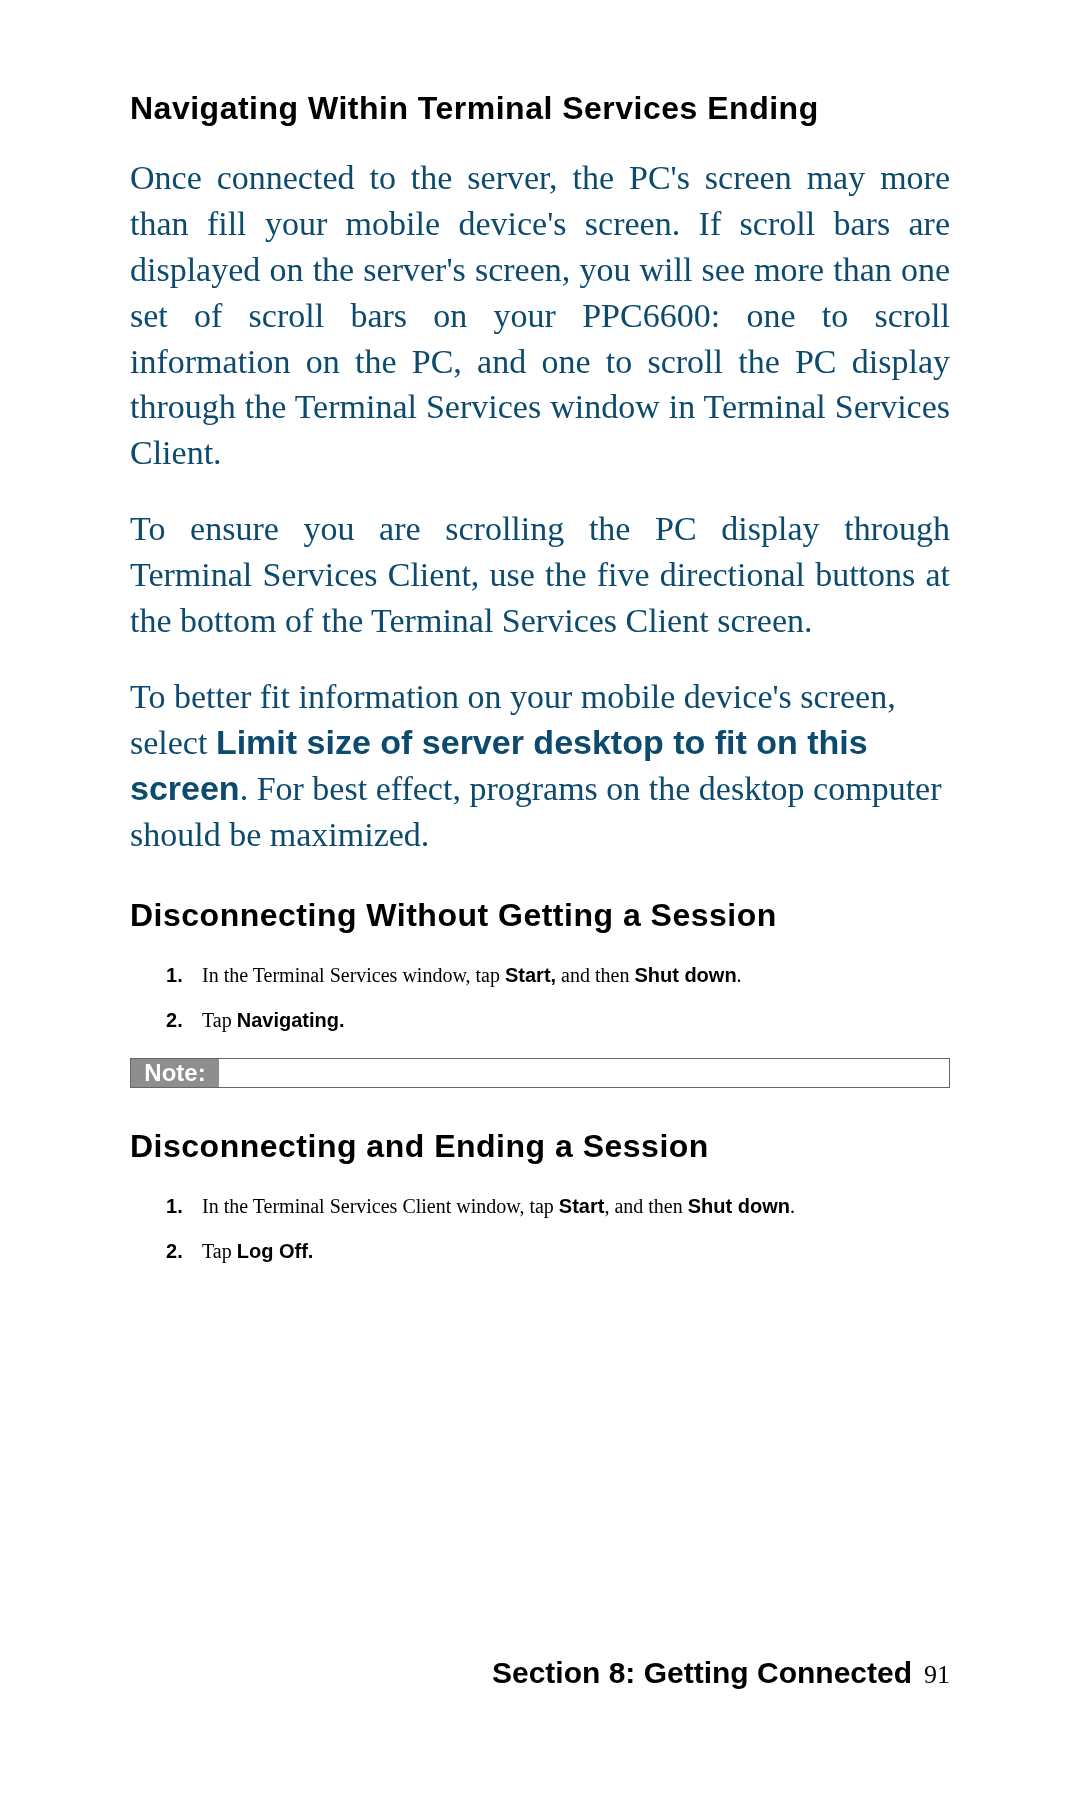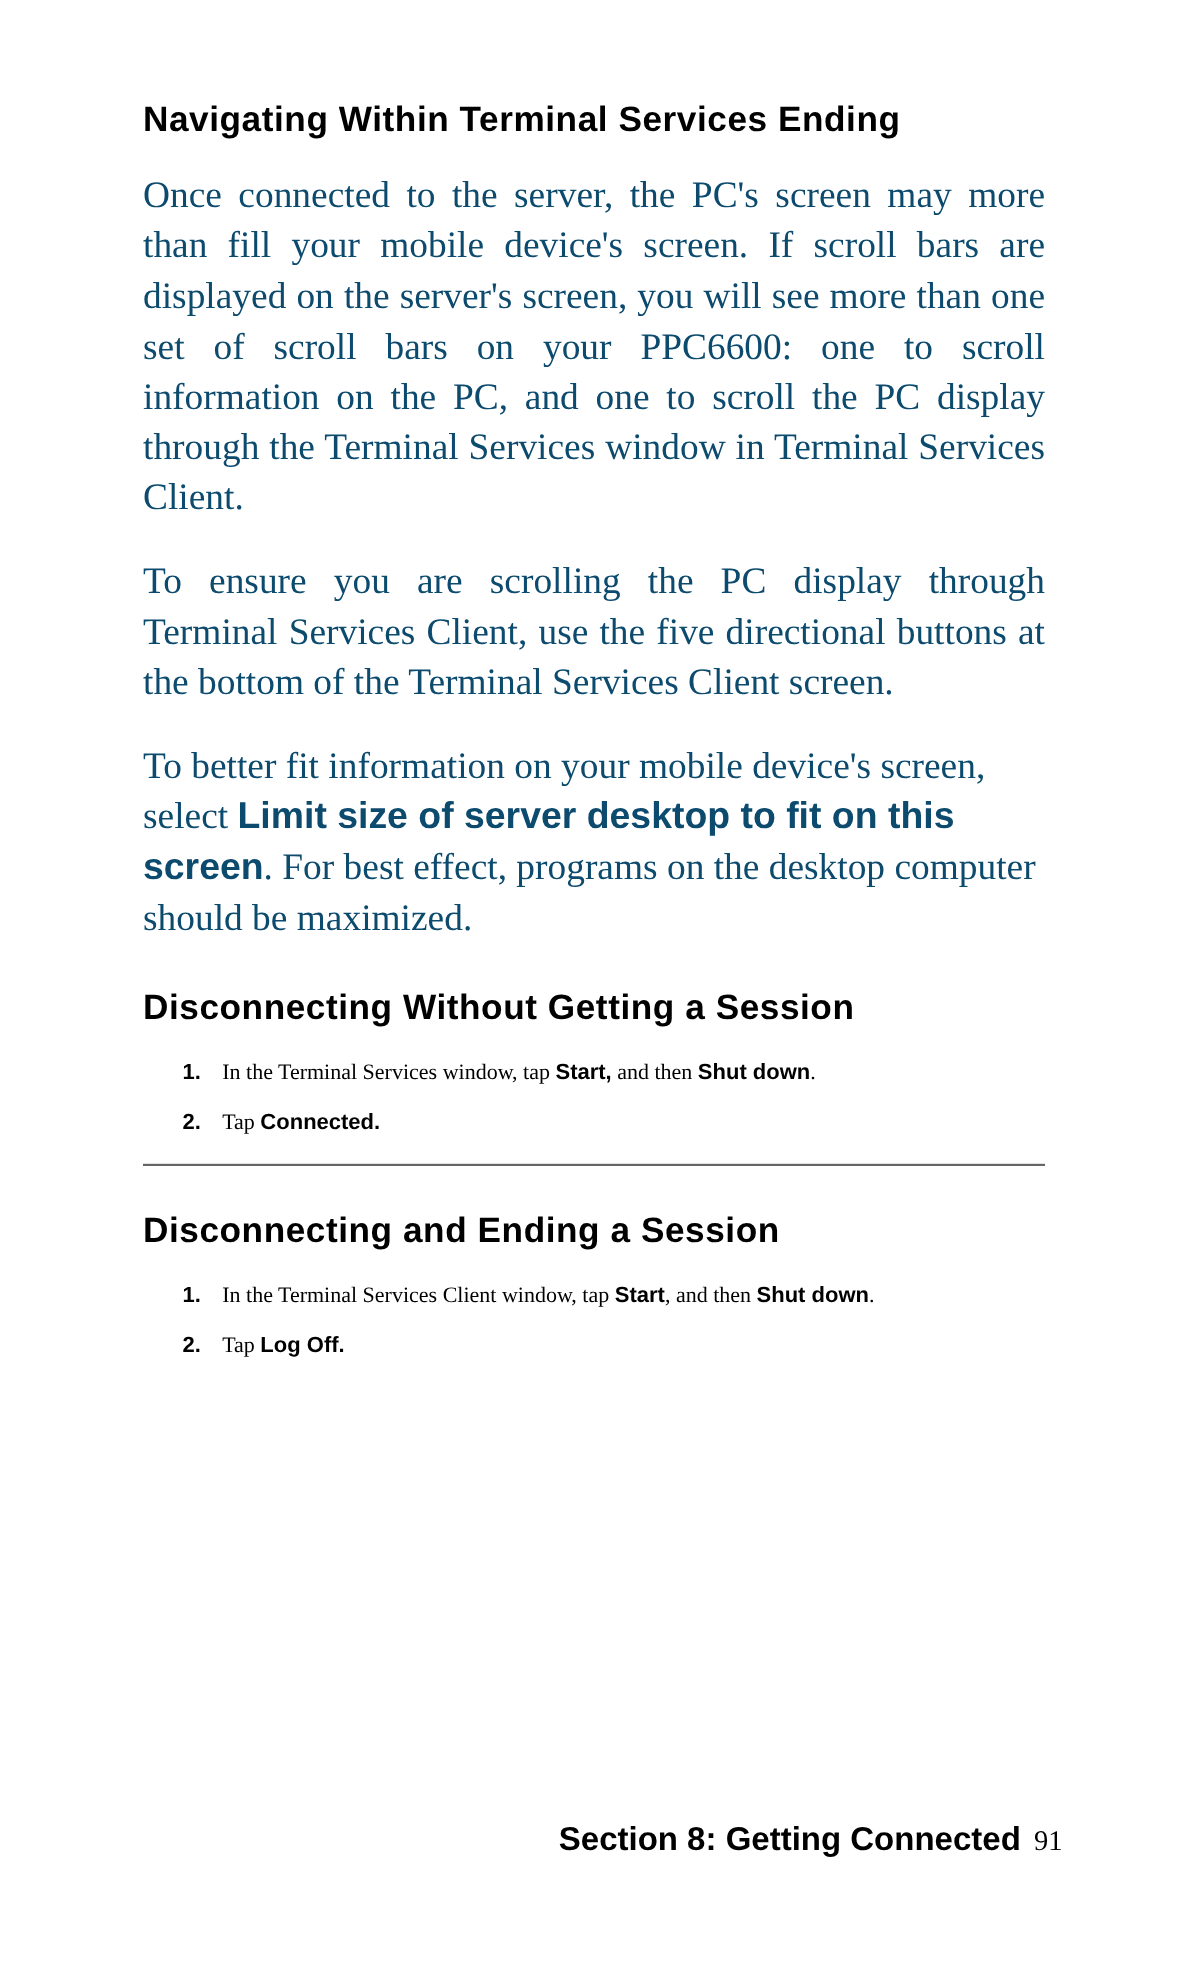--- a/index.html
+++ b/index.html
@@ -75,21 +75,21 @@
     font-family: Arial, Helvetica, sans-serif;
     font-size: 24px;
     line-height: 1.35;
     padding: 10px 14px;
     flex: 1;
     text-align: justify;
   }
   .footer {
     position: absolute;
     bottom: 110px;
-    right: 114px;
+    right: 130px;
     font-family: Arial, Helvetica, sans-serif;
     font-weight: bold;
     font-size: 30px;
     color: #000;
     display: flex;
     align-items: baseline;
     gap: 12px;
   }
   .footer .page-num {
     font-size: 26px;
@@ -113,24 +113,25 @@
     </p>
   </div>
 
   <div class="section-block">
     <h2 class="section-heading">Disconnecting Without Getting a Session</h2>
     <ol class="steps">
       <li>
         <span>In the Terminal Services window, tap </span><span class="bold-sans">Start,</span><span> and then </span><span class="bold-sans">Shut down</span><span>.</span>
       </li>
       <li>
-        <span>Tap </span><span class="bold-sans">Connected.</span>
+        <span>Tap </span><span class="bold-sans">Navigating.</span>
       </li>
     </ol>
     <div class="note-box">
+      <div class="note-label">Note:</div>
     </div>
   </div>
 
   <div class="section-block">
     <h2 class="section-heading">Disconnecting and Ending a Session</h2>
     <ol class="steps">
       <li>
         <span>In the Terminal Services Client window, tap </span><span class="bold-sans">Start</span><span>, and then </span><span class="bold-sans">Shut down</span><span>.</span>
       </li>
       <li>

